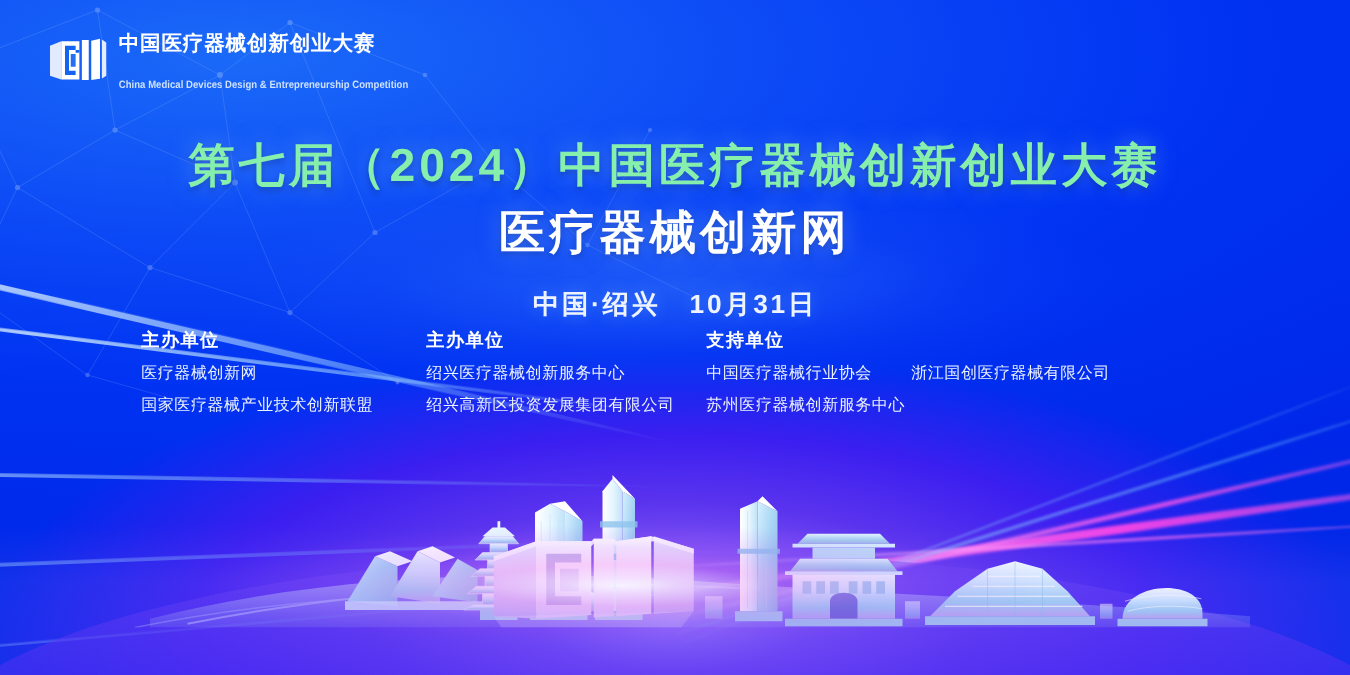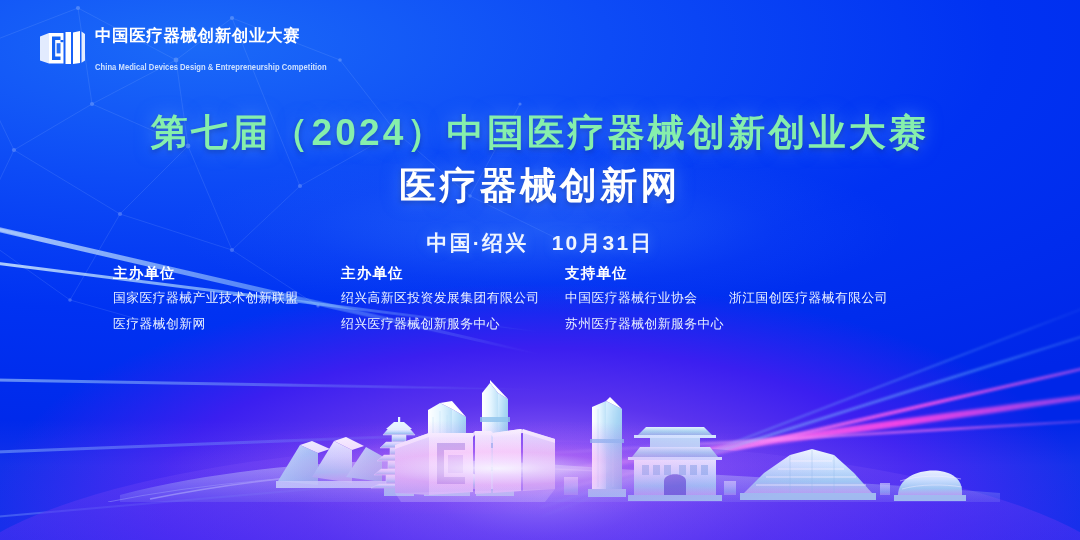--- a/index.html
+++ b/index.html
@@ -422,28 +422,28 @@
   <div class="headline">
     <div class="h-line1">第七届（2024）中国医疗器械创新创业大赛</div>
     <div class="h-line2">医疗器械创新网</div>
     <div class="h-sub">中国·绍兴　10月31日</div>
   </div>
 
   <div class="orgs">
 
     <div class="org-col c1">
       <div class="org-head">主办单位</div>
+      <div class="org-item">医疗器械创新网</div>
       <div class="org-item">国家医疗器械产业技术创新联盟</div>
-      <div class="org-item">医疗器械创新网</div>
     </div>
 
     <div class="org-col c2">
       <div class="org-head">主办单位</div>
+      <div class="org-item">绍兴医疗器械创新服务中心</div>
       <div class="org-item">绍兴高新区投资发展集团有限公司</div>
-      <div class="org-item">绍兴医疗器械创新服务中心</div>
     </div>
 
     <div class="org-col c3">
       <div class="org-head">支持单位</div>
       <div class="org-item">中国医疗器械行业协会</div>
       <div class="org-item">苏州医疗器械创新服务中心</div>
     </div>
 
     <div class="org-col c4">
       <div class="org-head spacer">&nbsp;</div>

